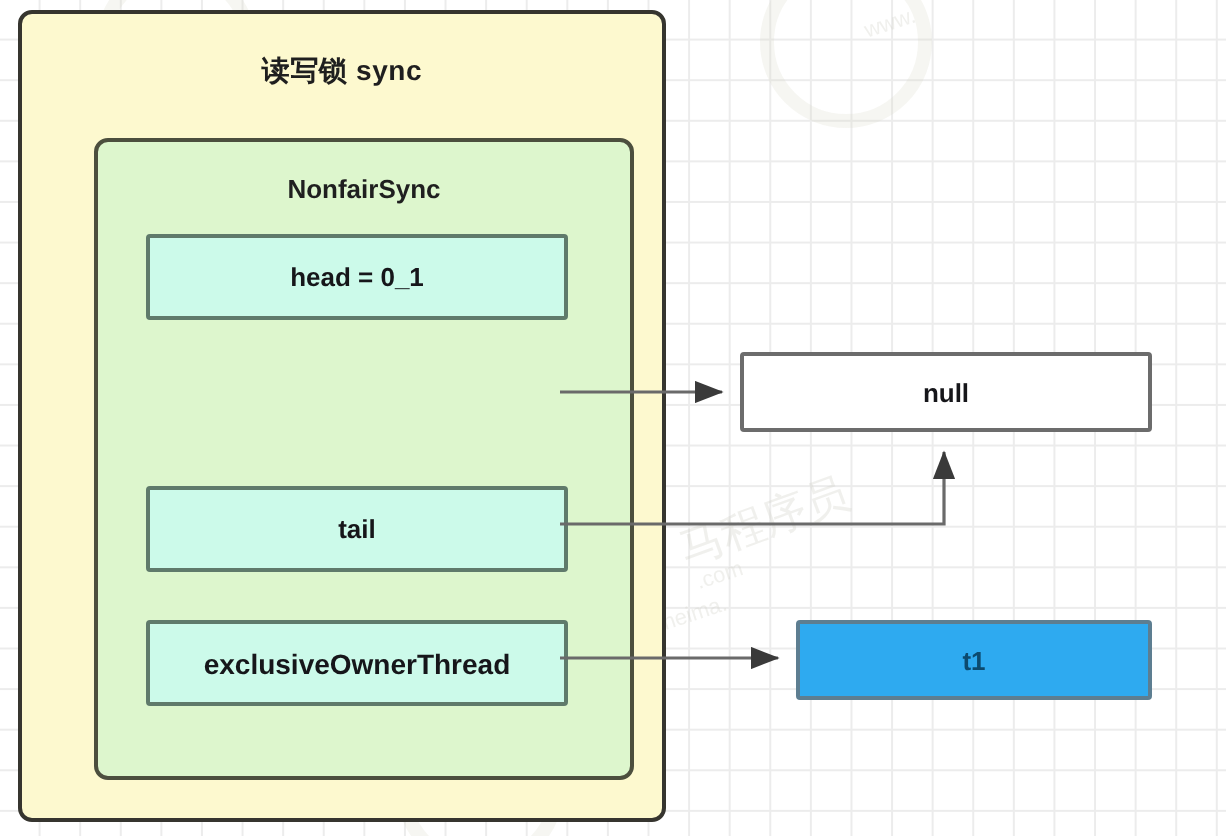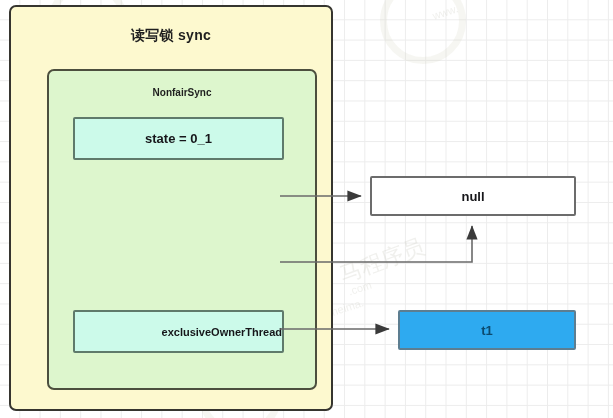--- a/index.html
+++ b/index.html
@@ -79,21 +79,21 @@
     border: 2px solid #4c4f3e;
     border-radius: 7px;
     display: block;
   }
   #inner-title {
     position: absolute;
     left: 0;
     right: 0;
     top: 16px;
     text-align: center;
-    font-size: 10px;
+    font-size: 13px;
     font-weight: bold;
     color: #1f1f1f;
   }
   .field-box {
     position: absolute;
     left: 73px;
     width: 207px;
     height: 39px;
     background: #ccfaea;
     border: 2px solid #5f7a6b;
@@ -101,21 +101,21 @@
     font-size: 13px;
     font-weight: bold;
     color: #16161a;
     display: flex;
     align-items: center;
     justify-content: center;
   }
   #field-state { top: 117px; }
   #field-head  { top: 177px; }
   #field-tail  { top: 243px; }
-  #field-owner { top: 310px; font-size: 11px; justify-content: flex-end; }
+  #field-owner { top: 310px; font-size: 14px; }
 
   #null-box {
     left: 370px;
     top: 176px;
     width: 206px;
     height: 40px;
     background: #ffffff;
     border: 2px solid #6c6c6c;
     border-radius: 2px;
     font-size: 13px;
@@ -159,21 +159,24 @@
   <div class="box" id="outer-box">
     <div id="outer-title">读写锁 sync</div>
 
     <div class="box" id="inner-box">
       <div id="inner-title">NonfairSync</div>
     </div>
 
   </div>
 
   <div class="field-box" id="field-state">
-    <span>state = 0_1</span>
+    <span>head = 0_1</span>
+  </div>
+  <div class="field-box" id="field-tail">
+    <span>tail</span>
   </div>
   <div class="field-box" id="field-owner">
     <span>exclusiveOwnerThread</span>
   </div>
 
   <div class="box" id="null-box">
     <span>null</span>
   </div>
   <div class="box" id="t1-box">
     <span>t1</span>

